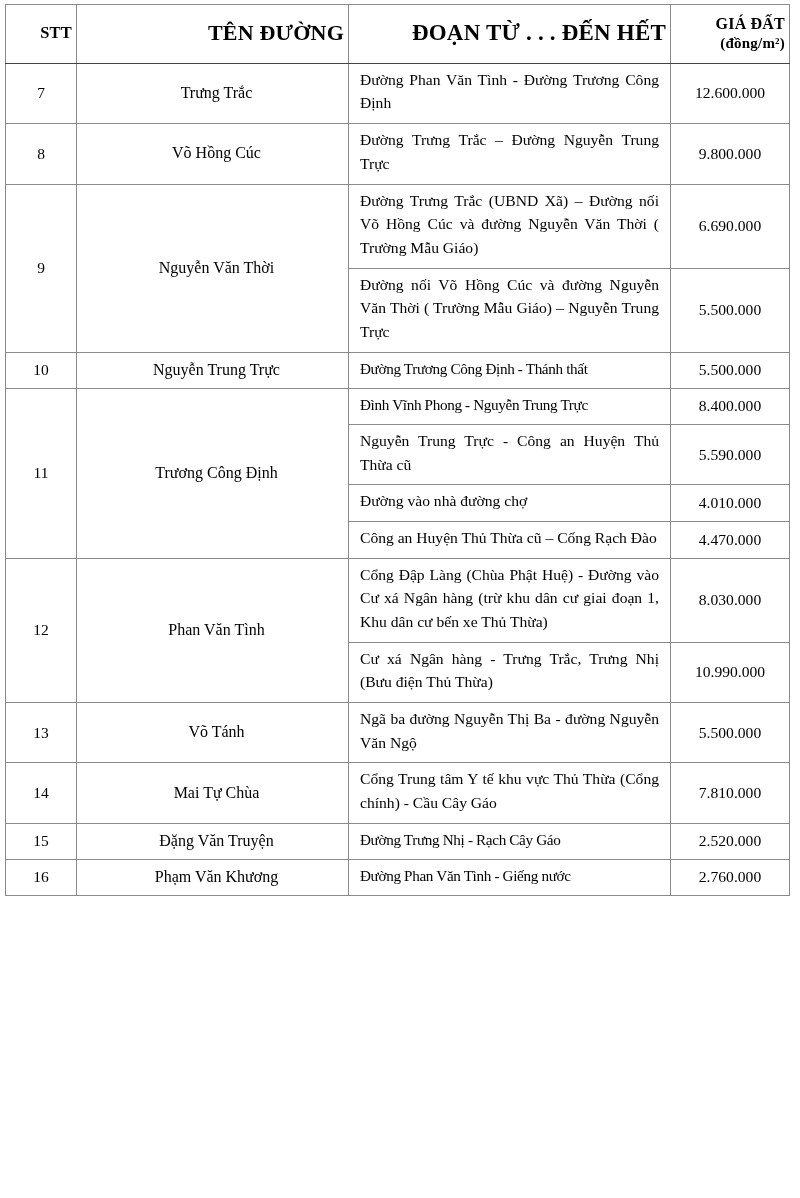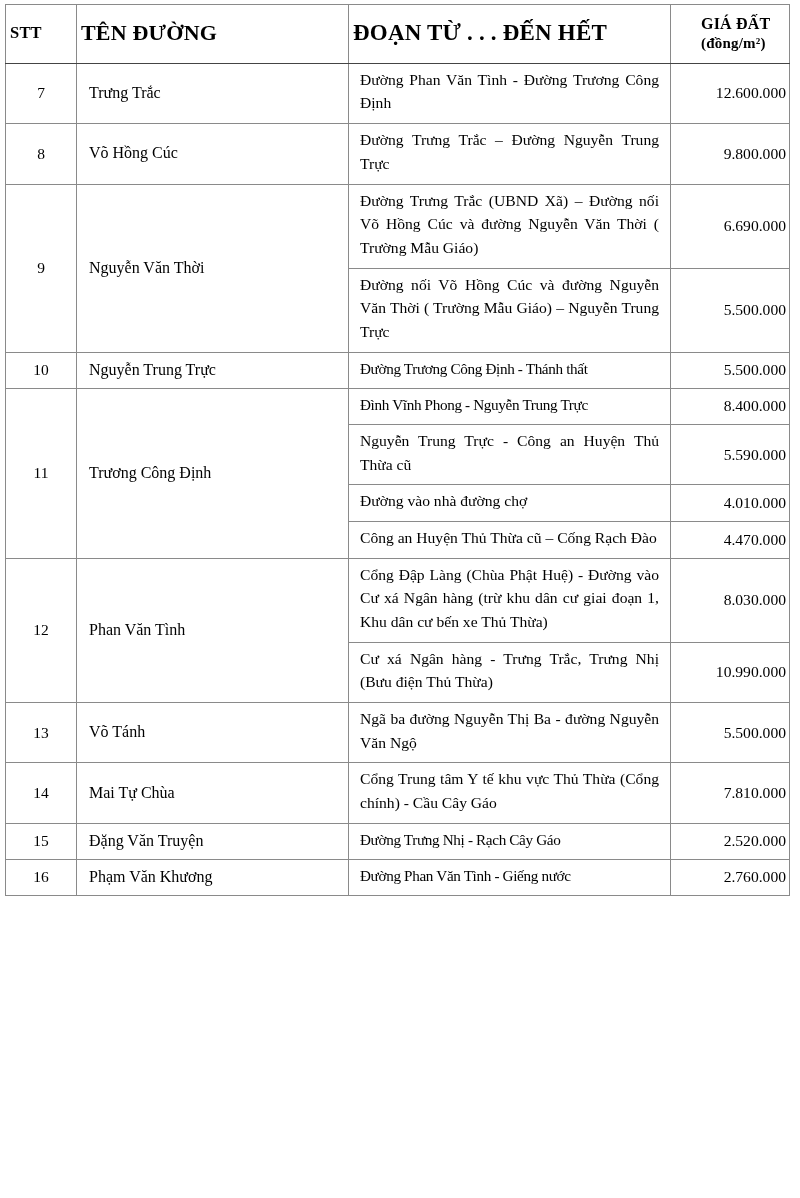--- a/index.html
+++ b/index.html
@@ -38,59 +38,59 @@
   th, td {
     border: 1px solid #8a8a8a;
     vertical-align: middle;
     background: #fff;
   }
 
   
   thead th {
     border-bottom: 1px solid #444;
     font-weight: bold;
-    text-align: left;
+    text-align: right;
     padding: 9px 4px 10px;
     line-height: 1.22;
     letter-spacing: .2px;
   }
   th.h-stt   { font-size: 16.5px; }
   th.h-name  { font-size: 22px; }
   th.h-seg   { font-size: 23px; margin-top: 16px; }
   th.h-price { font-size: 16px; line-height: 1.25; padding-left: 30px; }
   th.h-price .unit { font-size: 15px; display: block; }
 
   
   td.stt {
     text-align: center;
     font-size: 15.5px;
     padding: 4px 2px;
   }
   td.name {
-    text-align: left;
+    text-align: center;
     font-size: 16px;
     padding: 6px 4px 6px 12px;
     line-height: 1.3;
   }
   td.seg {
     text-align: justify;
     text-align-last: left;
     font-size: 15.6px;
     line-height: 1.52;
     padding: 4px 11px 8px 11px;
     hyphens: none;
   }
   td.seg.tight {
     font-size: 15.2px;
     letter-spacing: -0.35px;
     text-align: left;
     white-space: nowrap;
   }
   td.price {
-    text-align: right;
+    text-align: center;
     font-size: 15.6px;
     padding: 4px 3px;
     white-space: nowrap;
   }
 
   
   tr.group-start > td { border-top: 1.6px solid #555; }
   tbody tr:first-child > td { border-top: 1px solid #444; }
 </style>
 </head>

